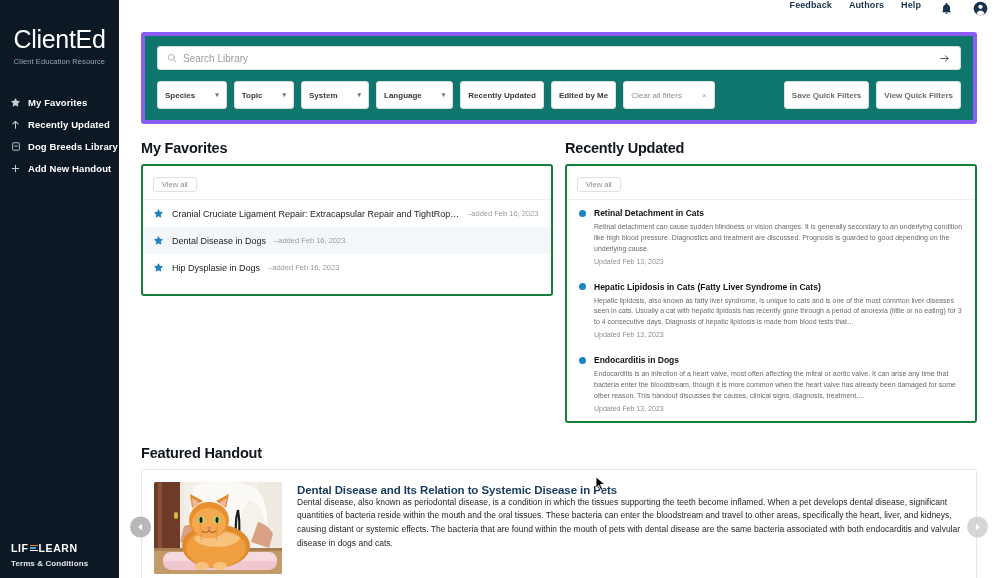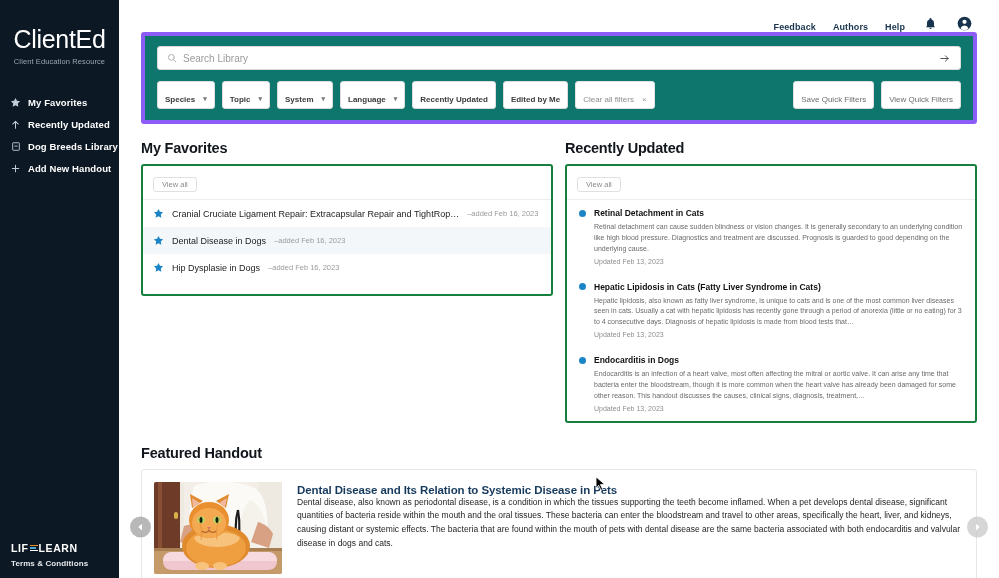--- a/index.html
+++ b/index.html
@@ -65,22 +65,22 @@
   }
 
   
   .main {
     flex: 1 1 auto; height: 578px; background: #ffffff;
     position: relative; overflow: hidden;
   }
 
   
   .topbar {
-    height: 32px; display: flex; align-items: flex-end;
-    justify-content: flex-end; gap: 17px; padding-right: 26px;
+    height: 32px; display: flex; align-items: flex-start;
+    justify-content: flex-end; gap: 17px; padding-right: 10px;
   }
   .top-link {
     font-size: 9px; font-weight: bold; color: #17334d; cursor: pointer;
     letter-spacing: 0.1px;
   }
   .top-ico {
     width: 17px; height: 17px; border-radius: 50%;
     display: flex; align-items: center; justify-content: center;
     color: #17334d; cursor: pointer;
   }
@@ -102,29 +102,29 @@
     font-family: "Liberation Sans", sans-serif; font-size: 10px; color: #333;
   }
   .search-input::placeholder { color: #9b9b9b; }
   .search-go { color: #3c3c3c; display:flex; cursor: pointer; }
 
   .filter-row {
     display: flex; align-items: center; gap: 7px; margin-top: 11px;
   }
   .chip {
     height: 17px; border: 1px solid #dddddd; background: #ffffff;
-    border-radius: 3px; display: flex; align-items: flex-start; gap: 8px;
+    border-radius: 3px; display: flex; align-items: center; gap: 20px;
     padding: 13px 7px; font-size: 8px; font-weight: bold; color: #3b3b3b;
     cursor: pointer; white-space: nowrap;
   }
   .chip.plain { font-weight: bold; }
   .chip .caret { color: #7a7a7a; font-size: 7px; }
   .chip.clear { color: #8d8d8d; font-weight: normal; border-color:#e2e2e2; }
   .chip.clear .x { font-size: 8px; color:#9b9b9b; }
-  .chip.quick { color: #6e6e6e; font-weight: normal; }
+  .chip.quick { color: #6e6e6e; font-weight: bold; }
   .spacer { flex: 1 1 auto; }
 
   
   .cols {
     display: flex; gap: 12px; margin: 16px 22px 0 22px;
   }
   .col { flex: 1 1 0; min-width: 0; }
   .sec-title {
     font-size: 14.5px; font-weight: bold; color: #11161c;
     margin-bottom: 8px; letter-spacing: -0.2px;

